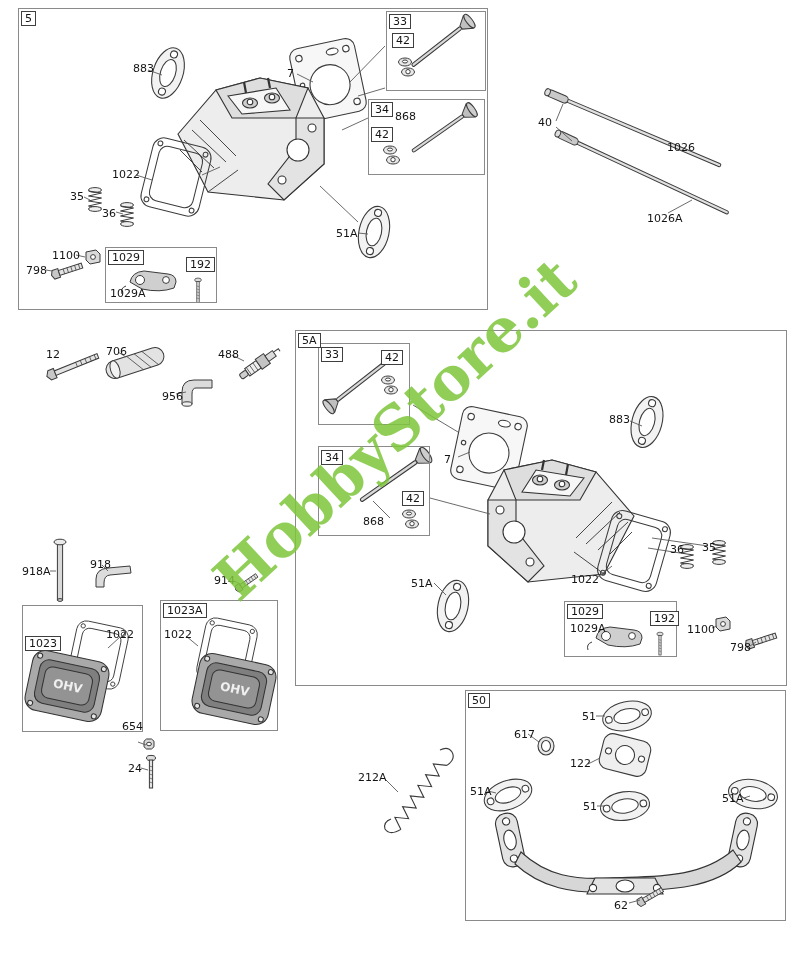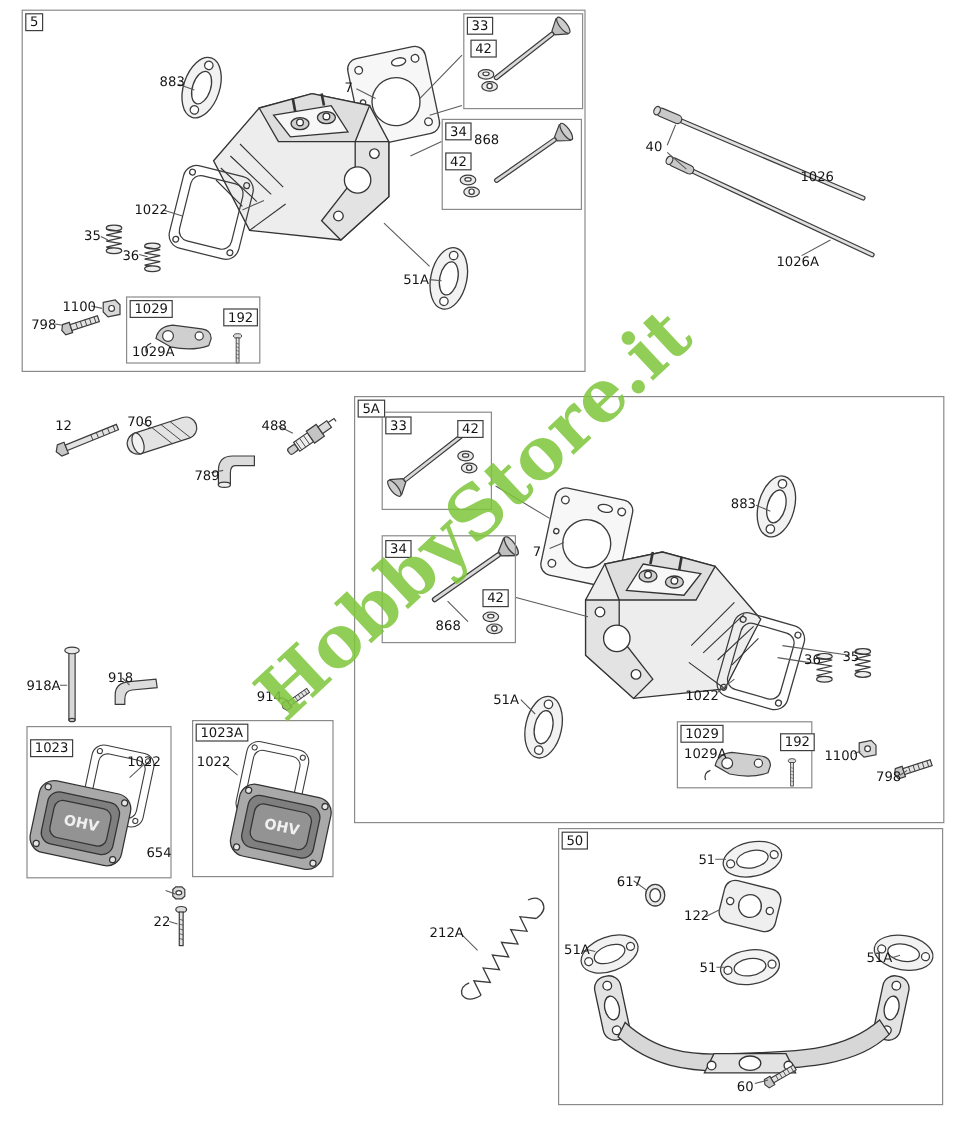--- a/index.html
+++ b/index.html
@@ -285,21 +285,21 @@
   <div class="lbl" style="left:110px;top:287px">1029A</div>
   <div class="lbl boxed" style="left:186px;top:257px">192</div>
 
   <div class="lbl" style="left:538px;top:116px">40</div>
   <div class="lbl" style="left:667px;top:141px">1026</div>
   <div class="lbl" style="left:647px;top:212px">1026A</div>
 
   <div class="lbl" style="left:46px;top:348px">12</div>
   <div class="lbl" style="left:106px;top:345px">706</div>
   <div class="lbl" style="left:218px;top:348px">488</div>
-  <div class="lbl" style="left:162px;top:390px">789</div>
+  <div class="lbl" style="left:162px;top:390px">956</div>
 
   <div class="lbl boxed" style="left:298px;top:333px">5A</div>
   <div class="lbl boxed" style="left:321px;top:347px">33</div>
   <div class="lbl boxed" style="left:381px;top:350px">42</div>
   <div class="lbl boxed" style="left:321px;top:450px">34</div>
   <div class="lbl boxed" style="left:402px;top:491px">42</div>
   <div class="lbl" style="left:363px;top:515px">868</div>
   <div class="lbl" style="left:444px;top:453px">7</div>
   <div class="lbl" style="left:609px;top:413px">883</div>
   <div class="l lbl" style="left:571px;top:573px;position:absolute;z-index:3;font-size:11px">1022</div>
@@ -309,31 +309,31 @@
   <div class="lbl boxed" style="left:567px;top:604px">1029</div>
   <div class="lbl" style="left:570px;top:622px">1029A</div>
   <div class="lbl boxed" style="left:650px;top:611px">192</div>
   <div class="lbl" style="left:687px;top:623px">1100</div>
   <div class="lbl" style="left:730px;top:641px">798</div>
 
   <div class="lbl" style="left:22px;top:565px">918A</div>
   <div class="lbl" style="left:90px;top:558px">918</div>
   <div class="lbl" style="left:214px;top:574px">914</div>
 
-  <div class="lbl boxed" style="left:25px;top:616px">1023</div>
+  <div class="lbl boxed" style="left:25px;top:636px">1023</div>
   <div class="lbl" style="left:106px;top:628px">1022</div>
   <div class="lbl boxed" style="left:163px;top:603px">1023A</div>
   <div class="lbl" style="left:164px;top:628px">1022</div>
-  <div class="lbl" style="left:122px;top:704px">654</div>
-  <div class="lbl" style="left:128px;top:762px">22</div>
+  <div class="lbl" style="left:122px;top:720px">654</div>
+  <div class="lbl" style="left:128px;top:762px">24</div>
   <div class="lbl" style="left:358px;top:771px">212A</div>
 
   <div class="lbl boxed" style="left:468px;top:693px">50</div>
   <div class="lbl" style="left:582px;top:710px">51</div>
   <div class="lbl" style="left:514px;top:728px">617</div>
   <div class="lbl" style="left:570px;top:757px">122</div>
   <div class="lbl" style="left:470px;top:785px">51A</div>
   <div class="lbl" style="left:583px;top:800px">51</div>
   <div class="lbl" style="left:722px;top:792px">51A</div>
-  <div class="lbl" style="left:614px;top:899px">60</div>
+  <div class="lbl" style="left:614px;top:899px">62</div>
 
   <div class="watermark">HobbyStore.it</div>
 </div>
 
 </body></html>

